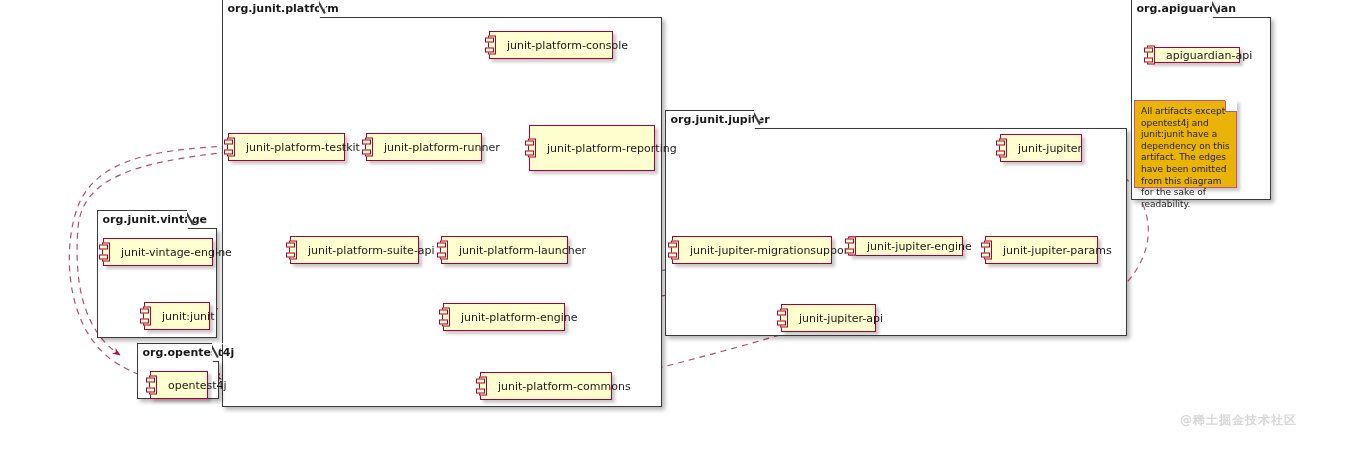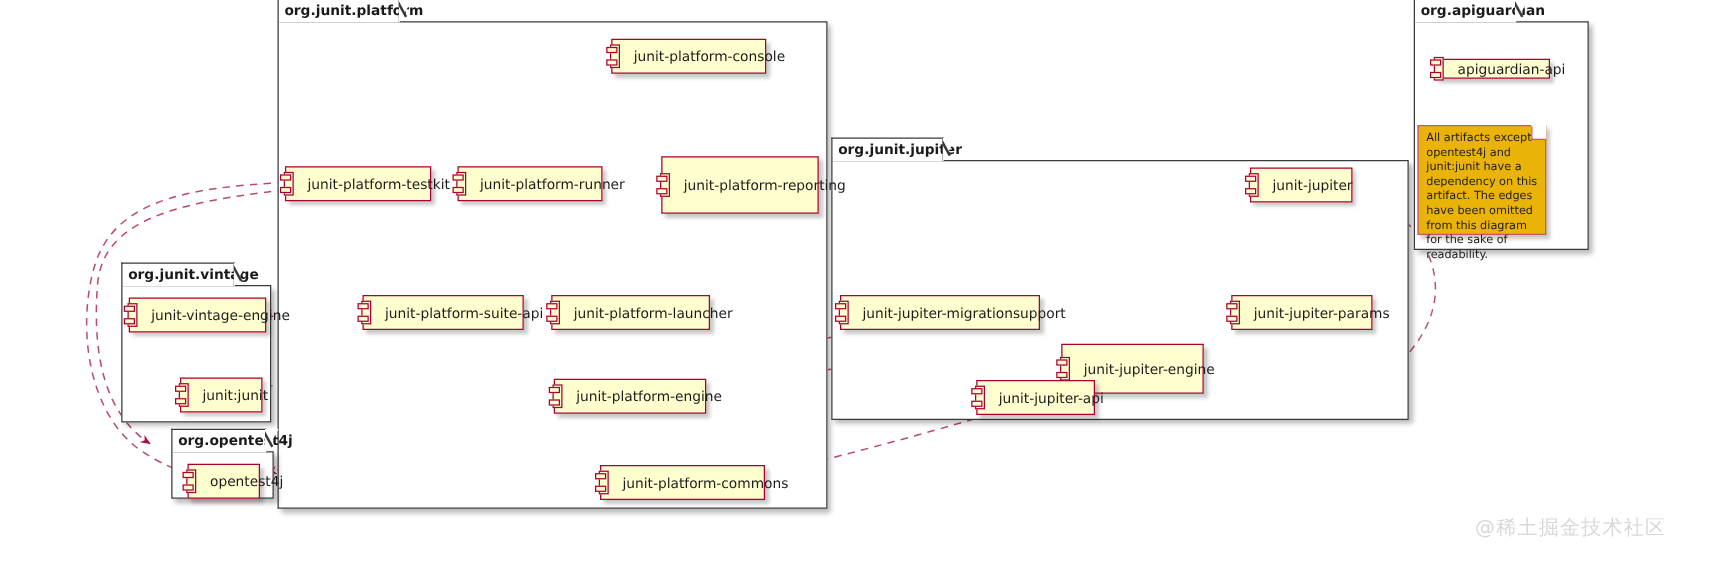--- a/index.html
+++ b/index.html
@@ -37,22 +37,22 @@
 
   
   .note{position:absolute;box-sizing:border-box;background:#eab308;
         border:1.2px solid #c2557a;box-shadow:3px 3px 3px rgba(0,0,0,.22);
         font-size:9px;line-height:11.6px;color:#222;padding:5px 6px 4px 6px;}
   .note .nfold{position:absolute;right:-1px;top:-1px;width:11px;height:11px;
         background:#ffffff;border-left:1.2px solid #c2557a;border-bottom:1.2px solid #c2557a;}
   .note .nfold:before{content:"";position:absolute;left:-1.2px;top:-1.2px;
         width:16px;height:1.2px;background:#ffffff;transform-origin:0 0;transform:rotate(45deg);}
 
-  .watermark{position:absolute;font-size:16px;color:#d8d8d8;letter-spacing:1px;
-        font-family:"DejaVu Sans",sans-serif;white-space:nowrap;}
+  .watermark{position:absolute;font-size:12px;color:#d8d8d8;letter-spacing:1px;
+        font-family:"DejaVu Sans",sans-serif;white-space:nowrap;font-weight:bold;}
 </style>
 </head>
 <body>
 
 <div id="stage">
 
   <svg id="edges" viewBox="0 0 1371 451">
     <defs>
       <marker id="ah" markerWidth="9" markerHeight="9" refX="7.5" refY="4" orient="auto" markerUnits="userSpaceOnUse">
         <path d="M0,0.6 L8,4 L0,7.4 L2.4,4 Z" fill="#a80036"></path>
@@ -213,21 +213,21 @@
 
   <div class="comp" style="left:672px;top:236px;width:160px;height:28px;">
     <span class="cicon">
       <span class="bar"></span>
         <span class="t1"></span>
         <span class="t2"></span>
       </span>
     <span class="label">junit-jupiter-migrationsupport</span>
   </div>
 
-  <div class="comp" style="left:849px;top:236px;width:114px;height:40px;margin-top:39px;">
+  <div class="comp" style="left:849px;top:236px;width:114px;height:20px;">
     <span class="cicon">
       <span class="bar"></span>
         <span class="t1"></span>
         <span class="t2"></span>
       </span>
     <span class="label">junit-jupiter-engine</span>
   </div>
 
   <div class="comp" style="left:985px;top:236px;width:113px;height:28px;">
     <span class="cicon">

